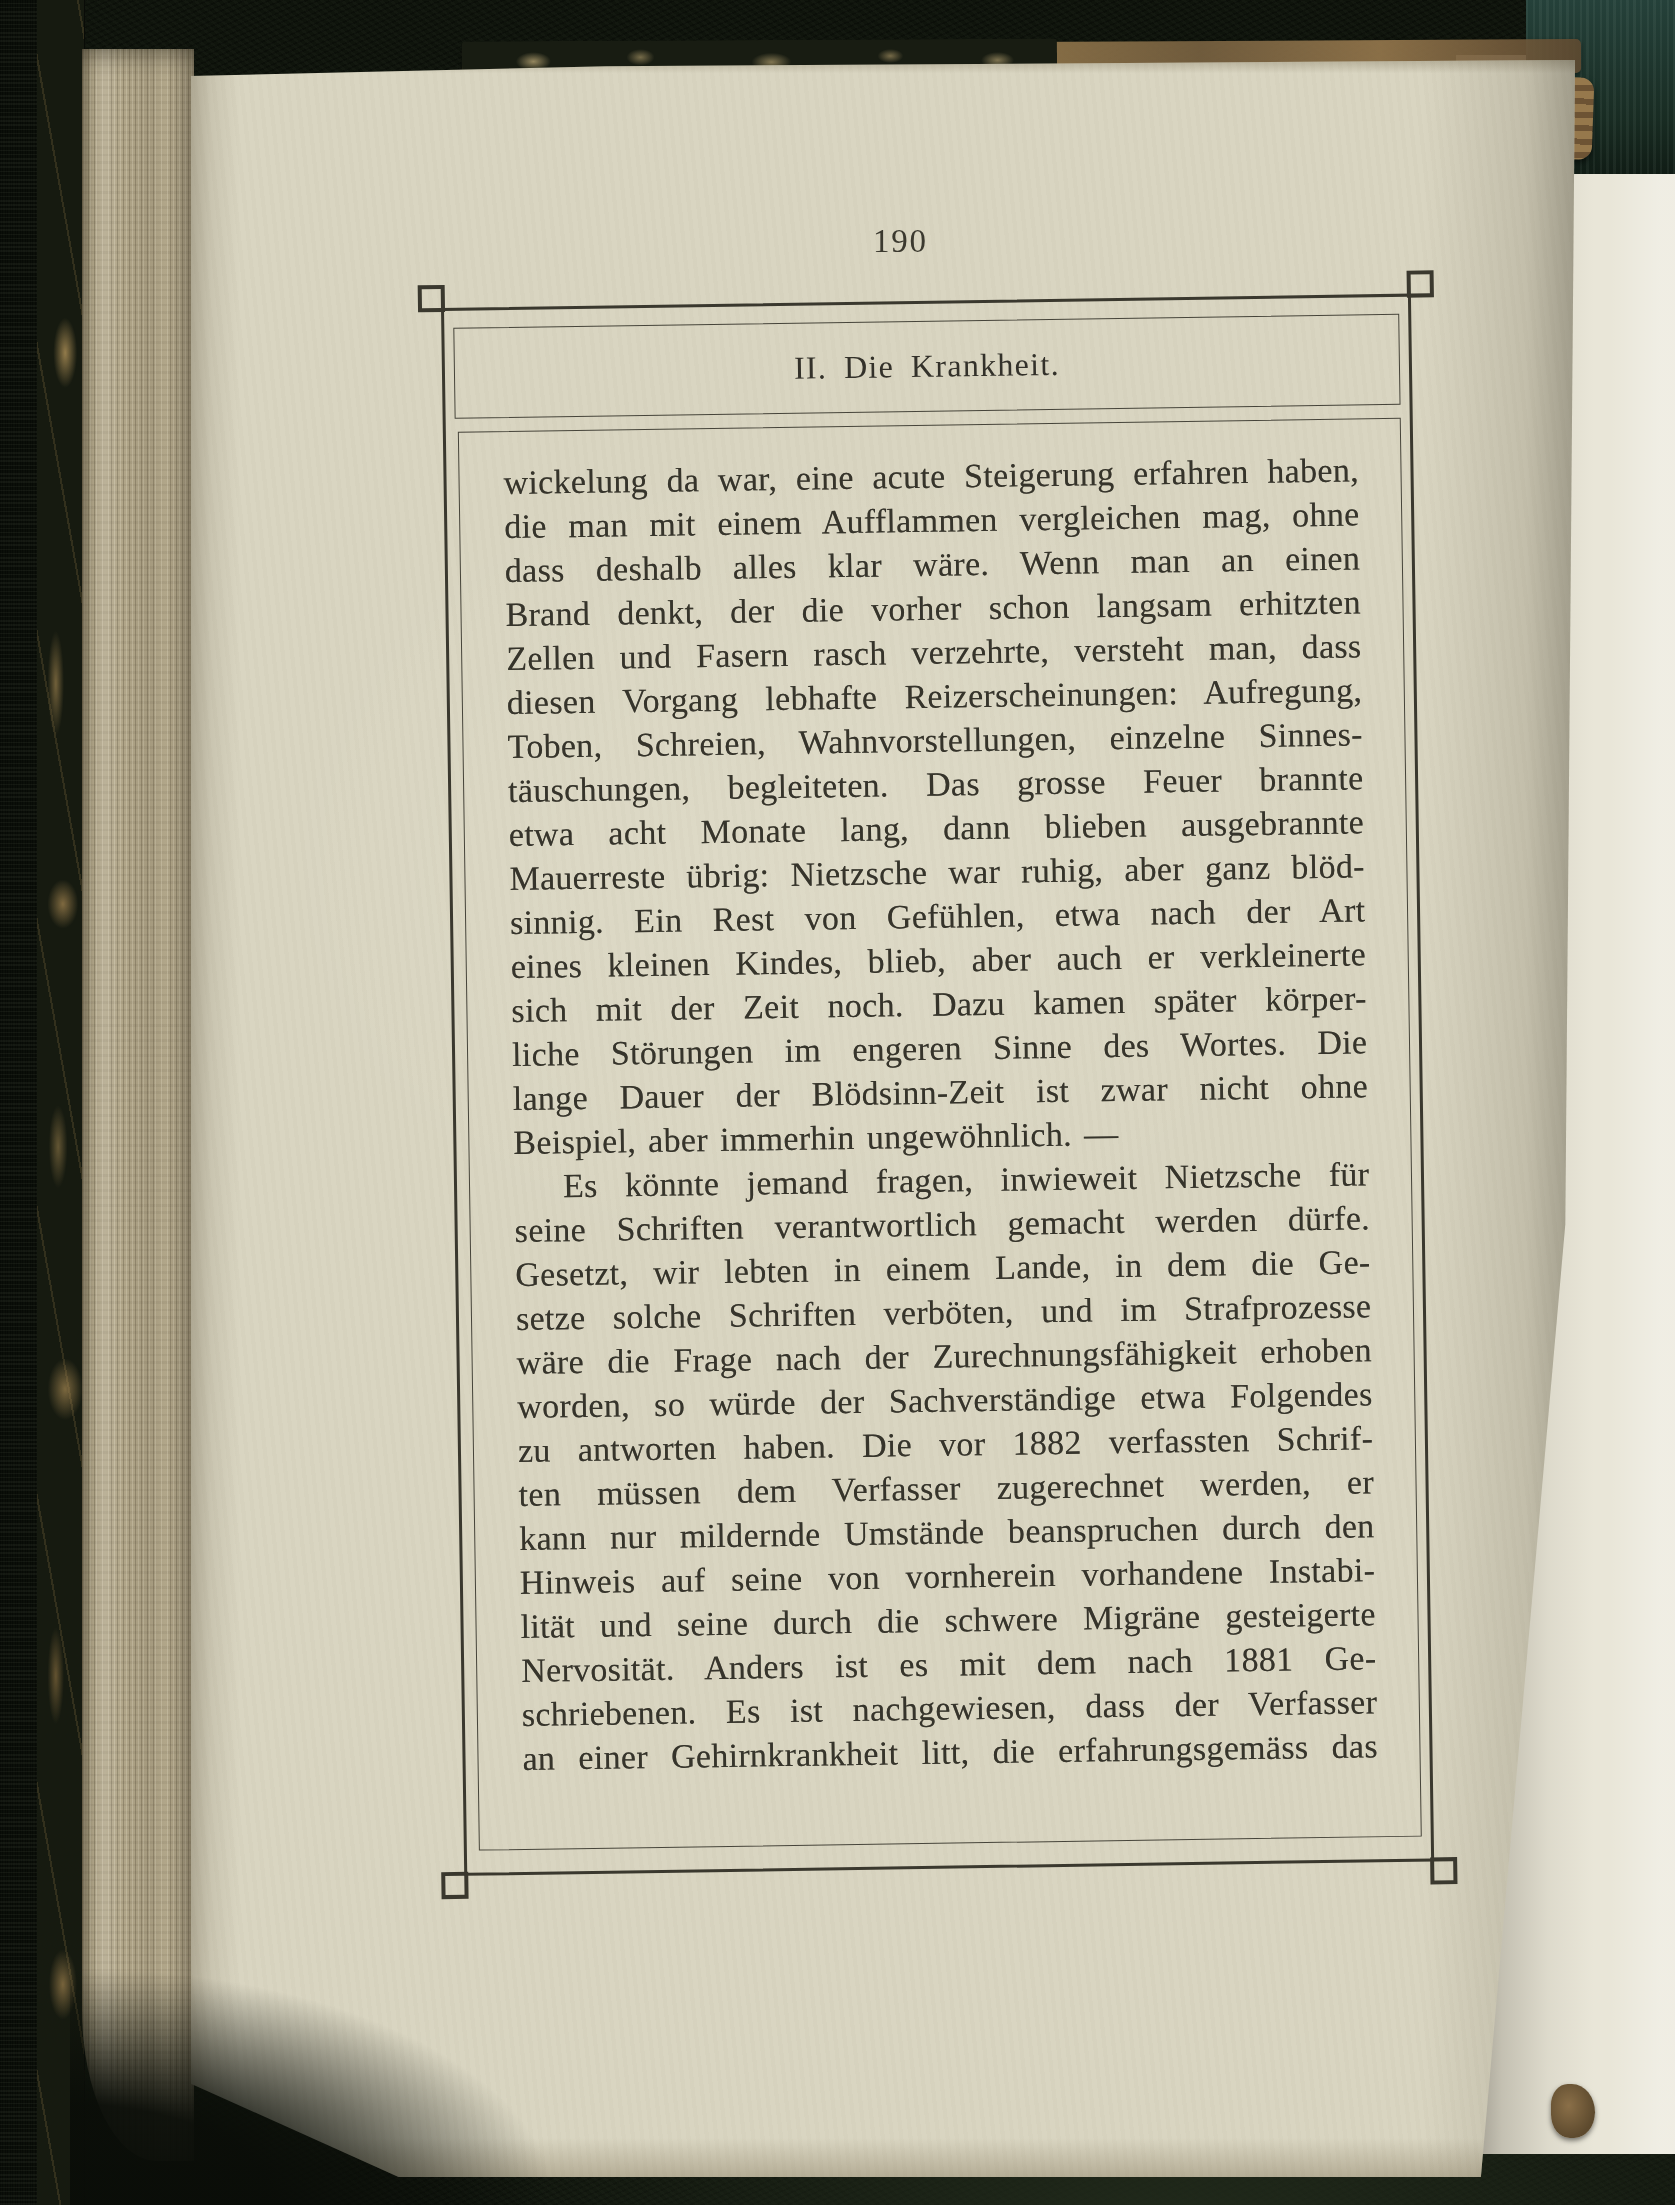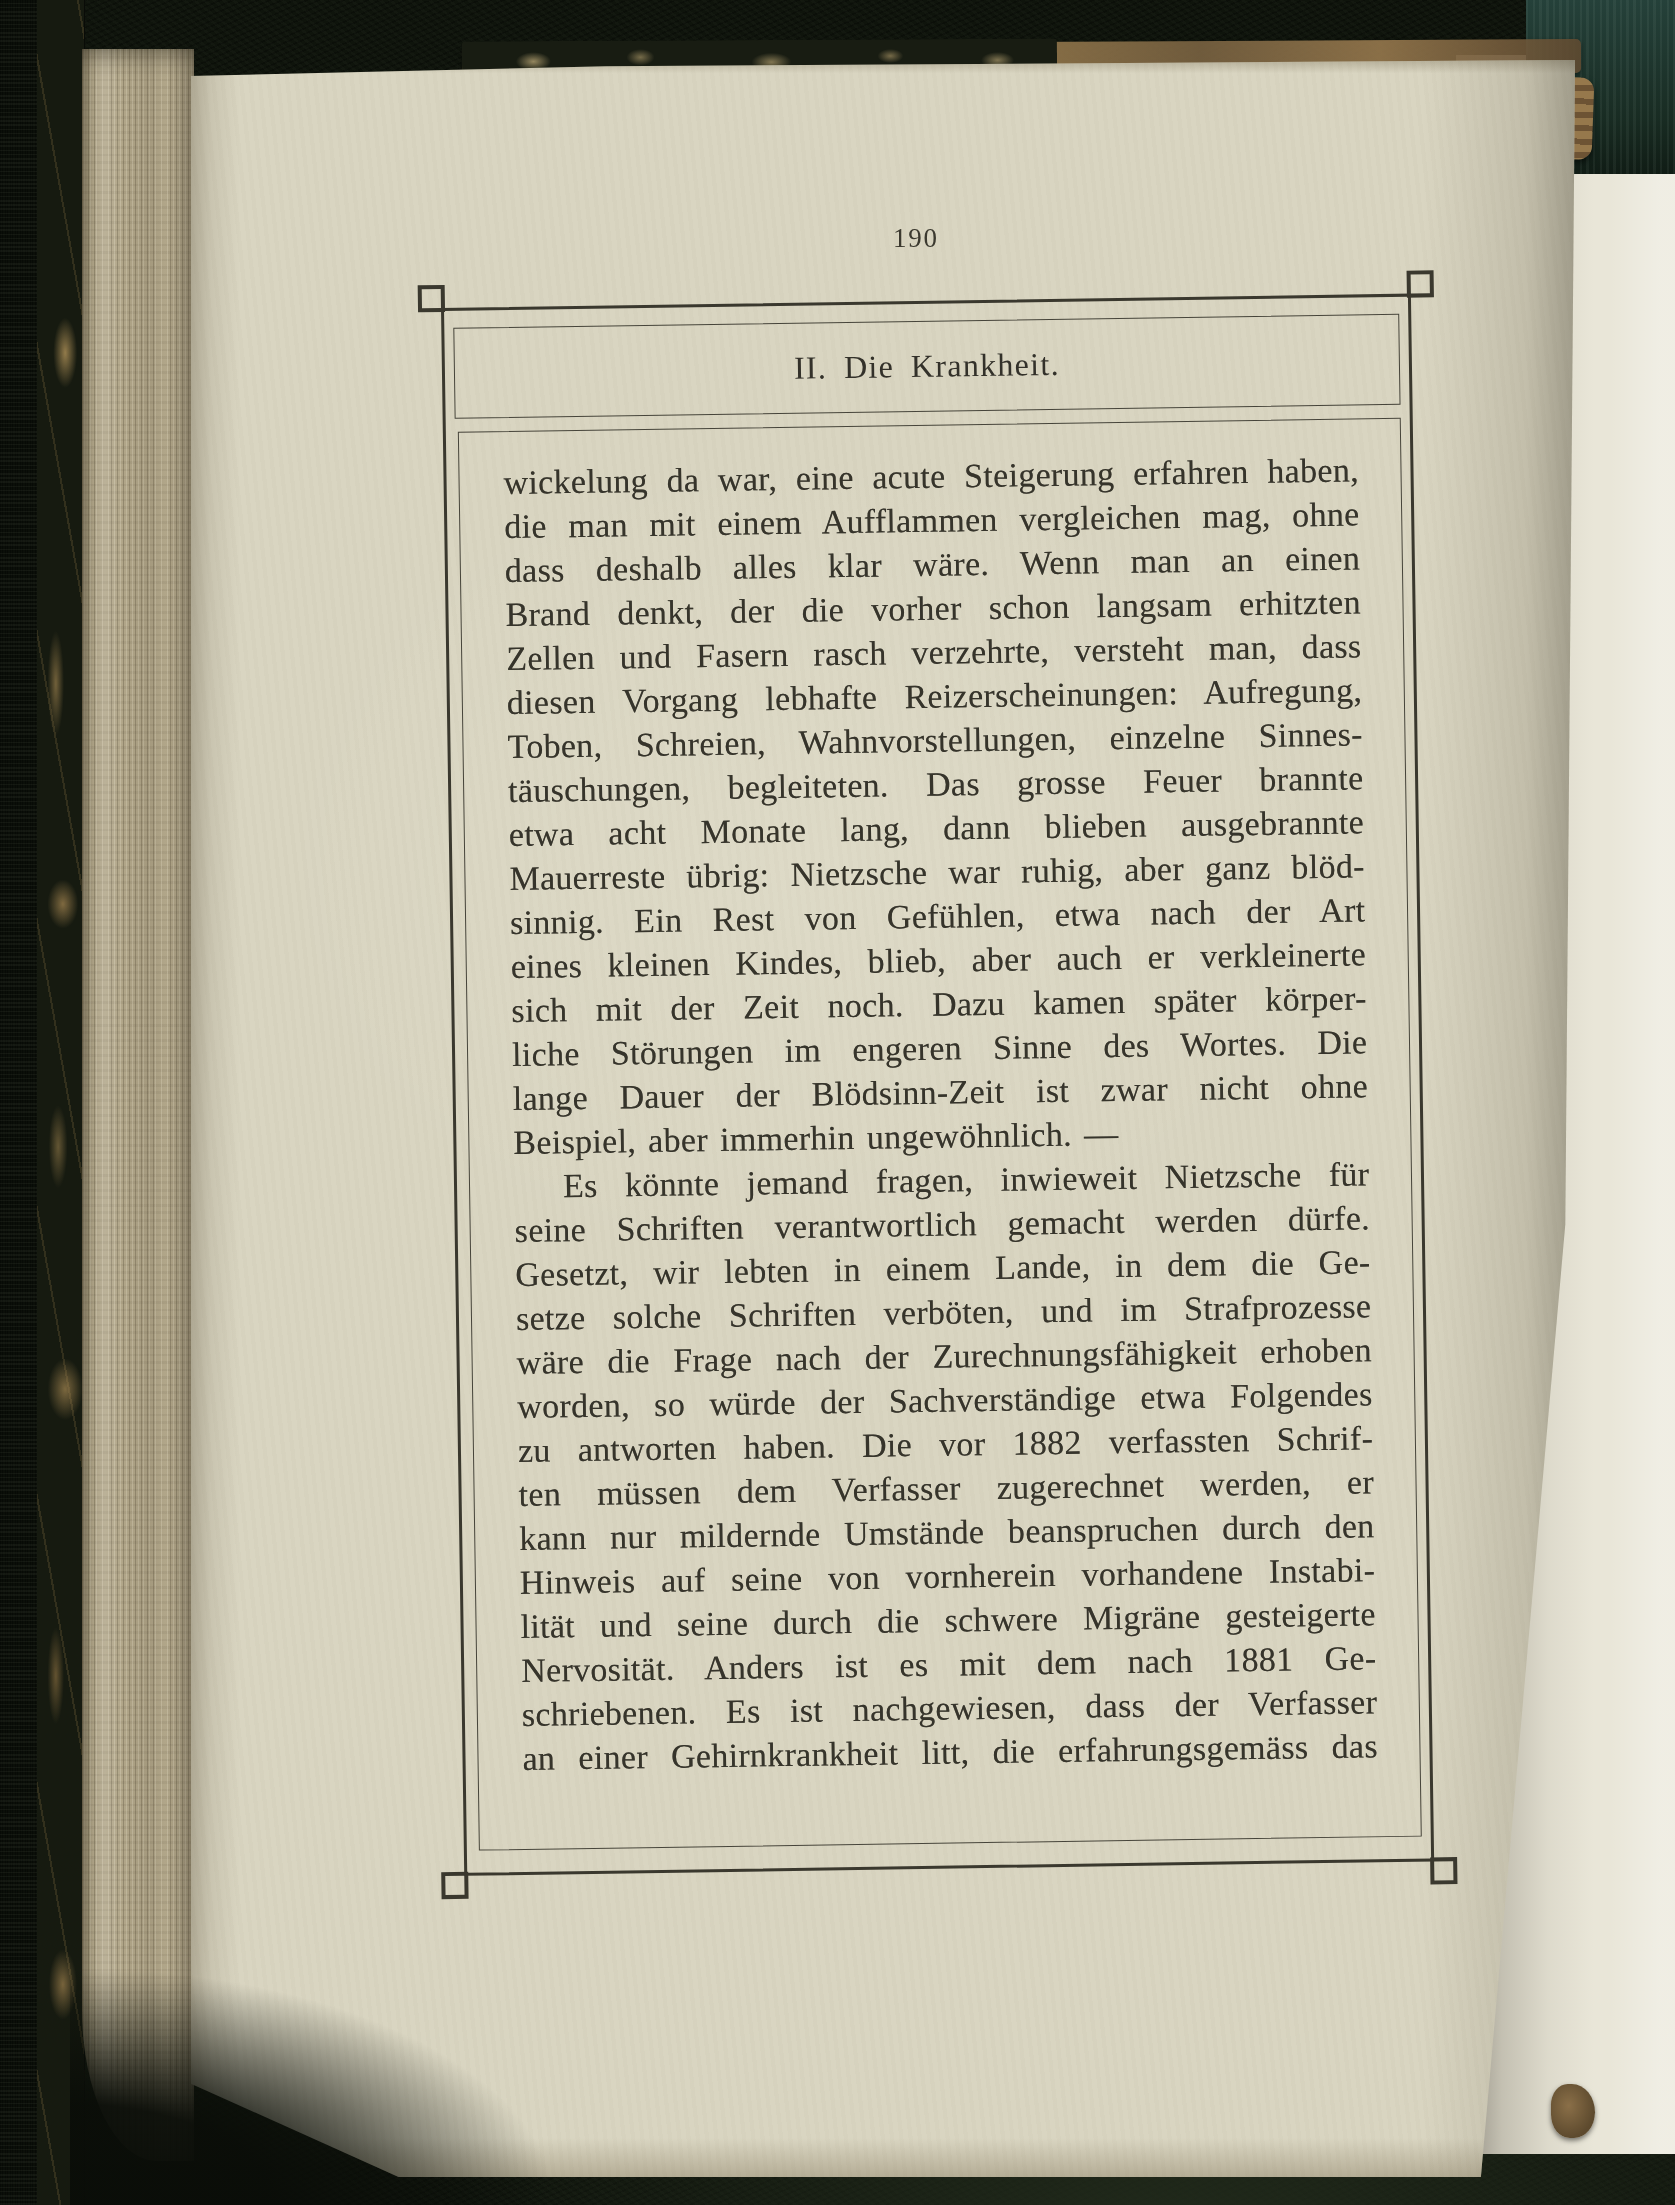--- a/index.html
+++ b/index.html
@@ -100,22 +100,22 @@
     position:absolute;left:70px;top:1951px;width:519px;height:254px;pointer-events:none;
     background:radial-gradient(at 0% 100%, rgba(10,13,8,.96) 28%, rgba(10,13,8,0) 66%);
   }
   .gutter-blob{
     position:absolute;left:1551px;top:2084px;width:44px;height:54px;
     background:radial-gradient(at 40% 40%, #8a6f48, #5d4a2e 70%);
     border-radius:40% 55% 50% 45%;box-shadow:0 2.5px 5px rgba(0,0,0,.5);
   }
   
   .page-number{
-    position:absolute;left:893px;top:223px;
-    font-size:27px;letter-spacing:1.7px;color:#3b392f;text-align:center;
+    position:absolute;left:873px;top:223px;
+    font-size:33px;letter-spacing:1.7px;color:#3b392f;text-align:center;
   }
   .frame-wrap{
     position:absolute;left:441px;top:308px;width:970px;height:1568px;
     transform:rotate(-0.85deg);transform-origin:0 0;color:#34322a;
   }
   .outer-frame{position:absolute;inset:0;border:3.4px solid #3a382e;}
   .corner{position:absolute;width:19px;height:19px;border:4.2px solid #3a382e;background:transparent;}
   .corner.tl{left:-22.6px;top:-22.6px;}
   .corner.tr{right:-22.6px;top:-22.6px;}
   .corner.bl{left:-22.6px;bottom:-22.6px;}

